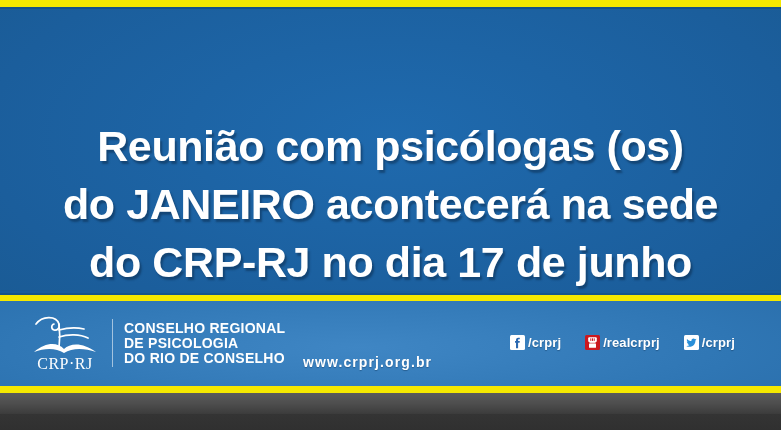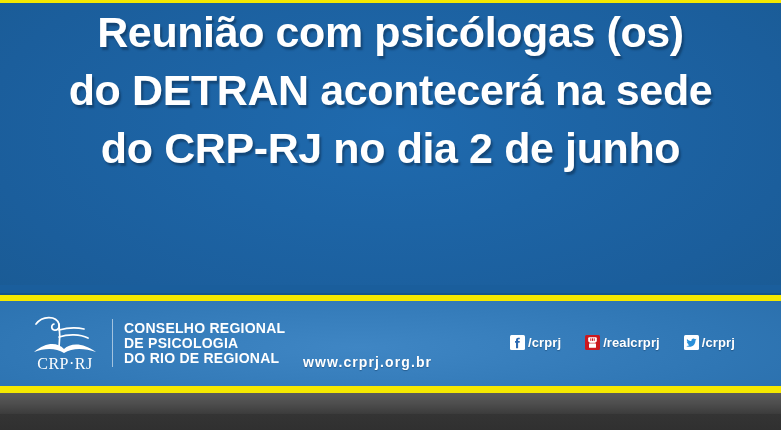--- a/index.html
+++ b/index.html
@@ -36,29 +36,29 @@
     width: 781px;
     height: 2px;
     background: #14487a;
     opacity: .55;
   }
 
   
   .hero {
     position: absolute;
     left: 0;
-    top: 3px;
+    top: 9px;
     width: 781px;
     height: 282px;
     background:
       radial-gradient(115% 150% at 50% 45%, #1f6aae 0%, #1b5e9c 45%, #17527f 100%);
     display: flex;
     flex-direction: column;
     align-items: center;
-    justify-content: flex-start;
+    justify-content: flex-end;
   }
 
   .headline {
     margin: 0;
     padding: 0 14px;
     text-align: center;
     color: #ffffff;
     font-family: "Liberation Sans", sans-serif;
     font-weight: bold;
     font-size: 43px;
@@ -189,22 +189,22 @@
 <body>
 
 <div class="banner">
 
   <div class="top-rule"></div>
   <div class="top-rule-shadow"></div>
 
   <div class="hero">
     <h1 class="headline">
       <span class="ln">Reunião com psicólogas (os)</span>
-      <span class="ln">do DETRAN acontecerá na sede</span>
-      <span class="ln">do CRP-RJ no dia 2 de junho</span>
+      <span class="ln">do JANEIRO acontecerá na sede</span>
+      <span class="ln">do CRP-RJ no dia 17 de junho</span>
     </h1>
   </div>
 
   <div class="mid-rule-top"></div>
   <div class="mid-rule"></div>
 
   <div class="footer">
 
     <div class="brand">
       <svg class="logo-mark" viewBox="0 0 78 62" aria-hidden="true">
@@ -216,21 +216,21 @@
         </g>
         <path d="M8 40 C 20 30, 31 30, 38 37 C 45 30, 58 31, 70 40 C 58 36, 46 36, 38 41 C 30 36, 19 36, 8 40 Z" fill="#ffffff"></path>
         <text x="39" y="57" text-anchor="middle" fill="#ffffff" font-family="&quot;Liberation Serif&quot;, serif" font-size="16" letter-spacing="0.5">CRP·RJ</text>
       </svg>
 
       <div class="brand-divider"></div>
 
       <div class="brand-lines">
         <span>CONSELHO REGIONAL</span>
         <span>DE PSICOLOGIA</span>
-        <span>DO RIO DE REGIONAL</span>
+        <span>DO RIO DE CONSELHO</span>
       </div>
     </div>
 
     <div class="site-url">www.crprj.org.br</div>
 
     <div class="socials">
 
       <a class="social" href="#">
         <svg class="social-icon" width="15" height="15" viewBox="0 0 15 15" aria-hidden="true">
           <rect x="0" y="0" width="15" height="15" rx="1.5" fill="#ffffff"></rect>

